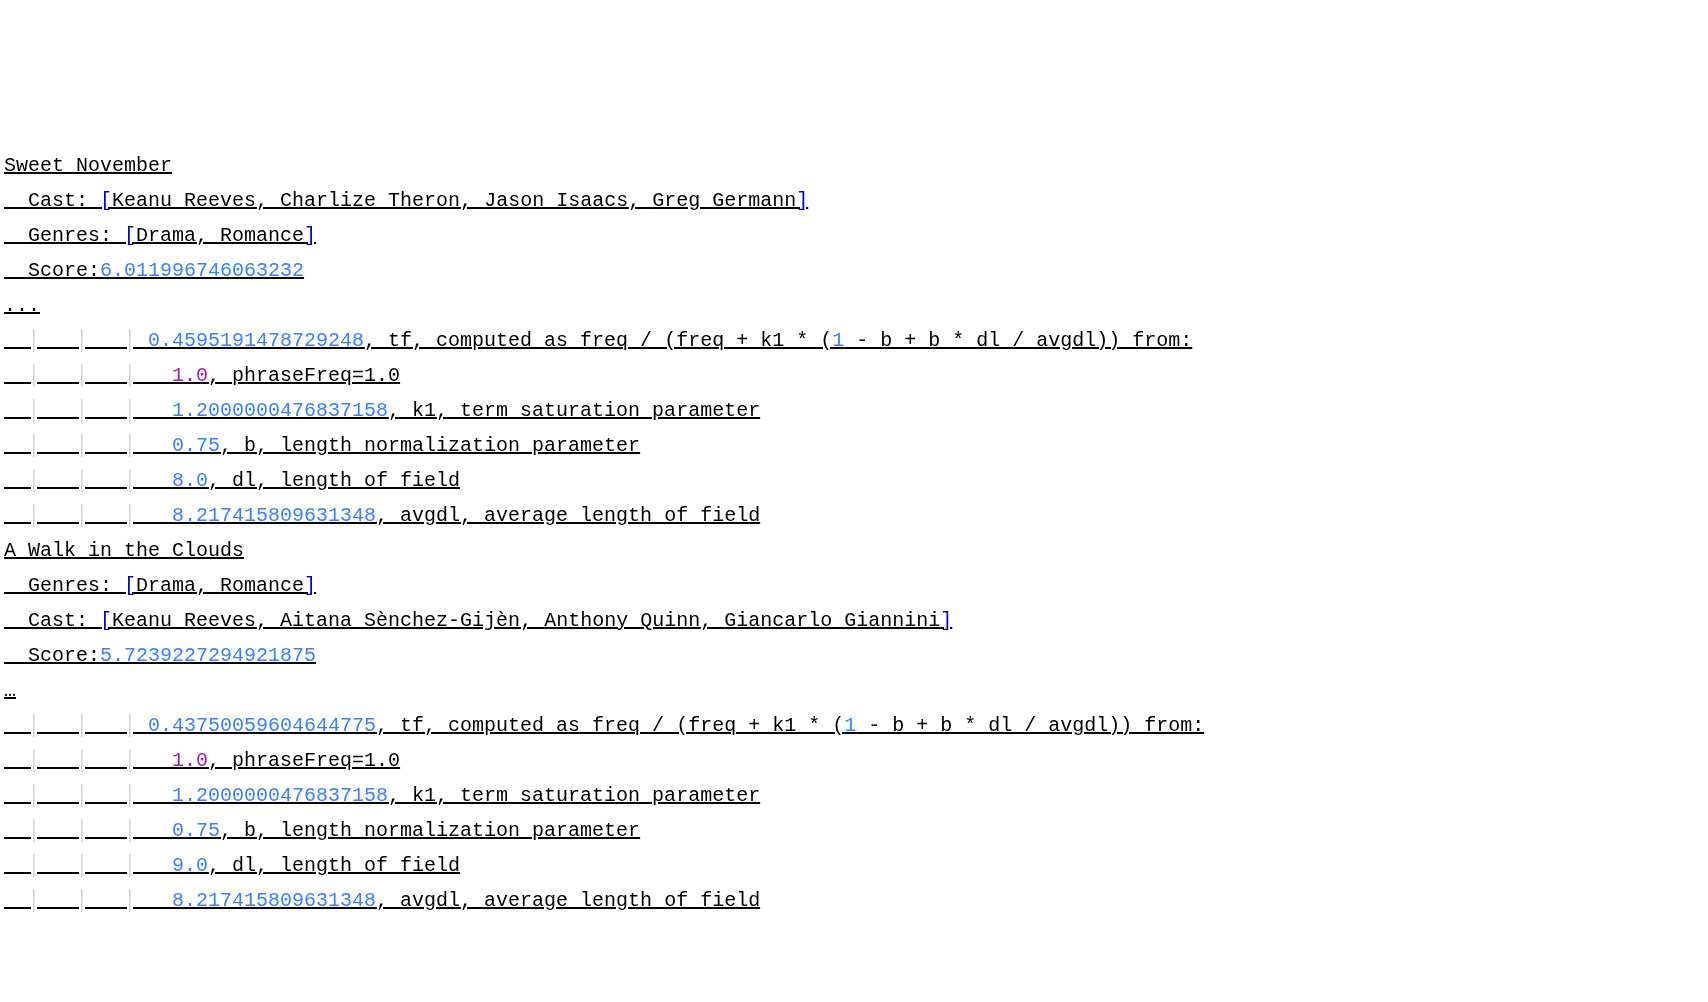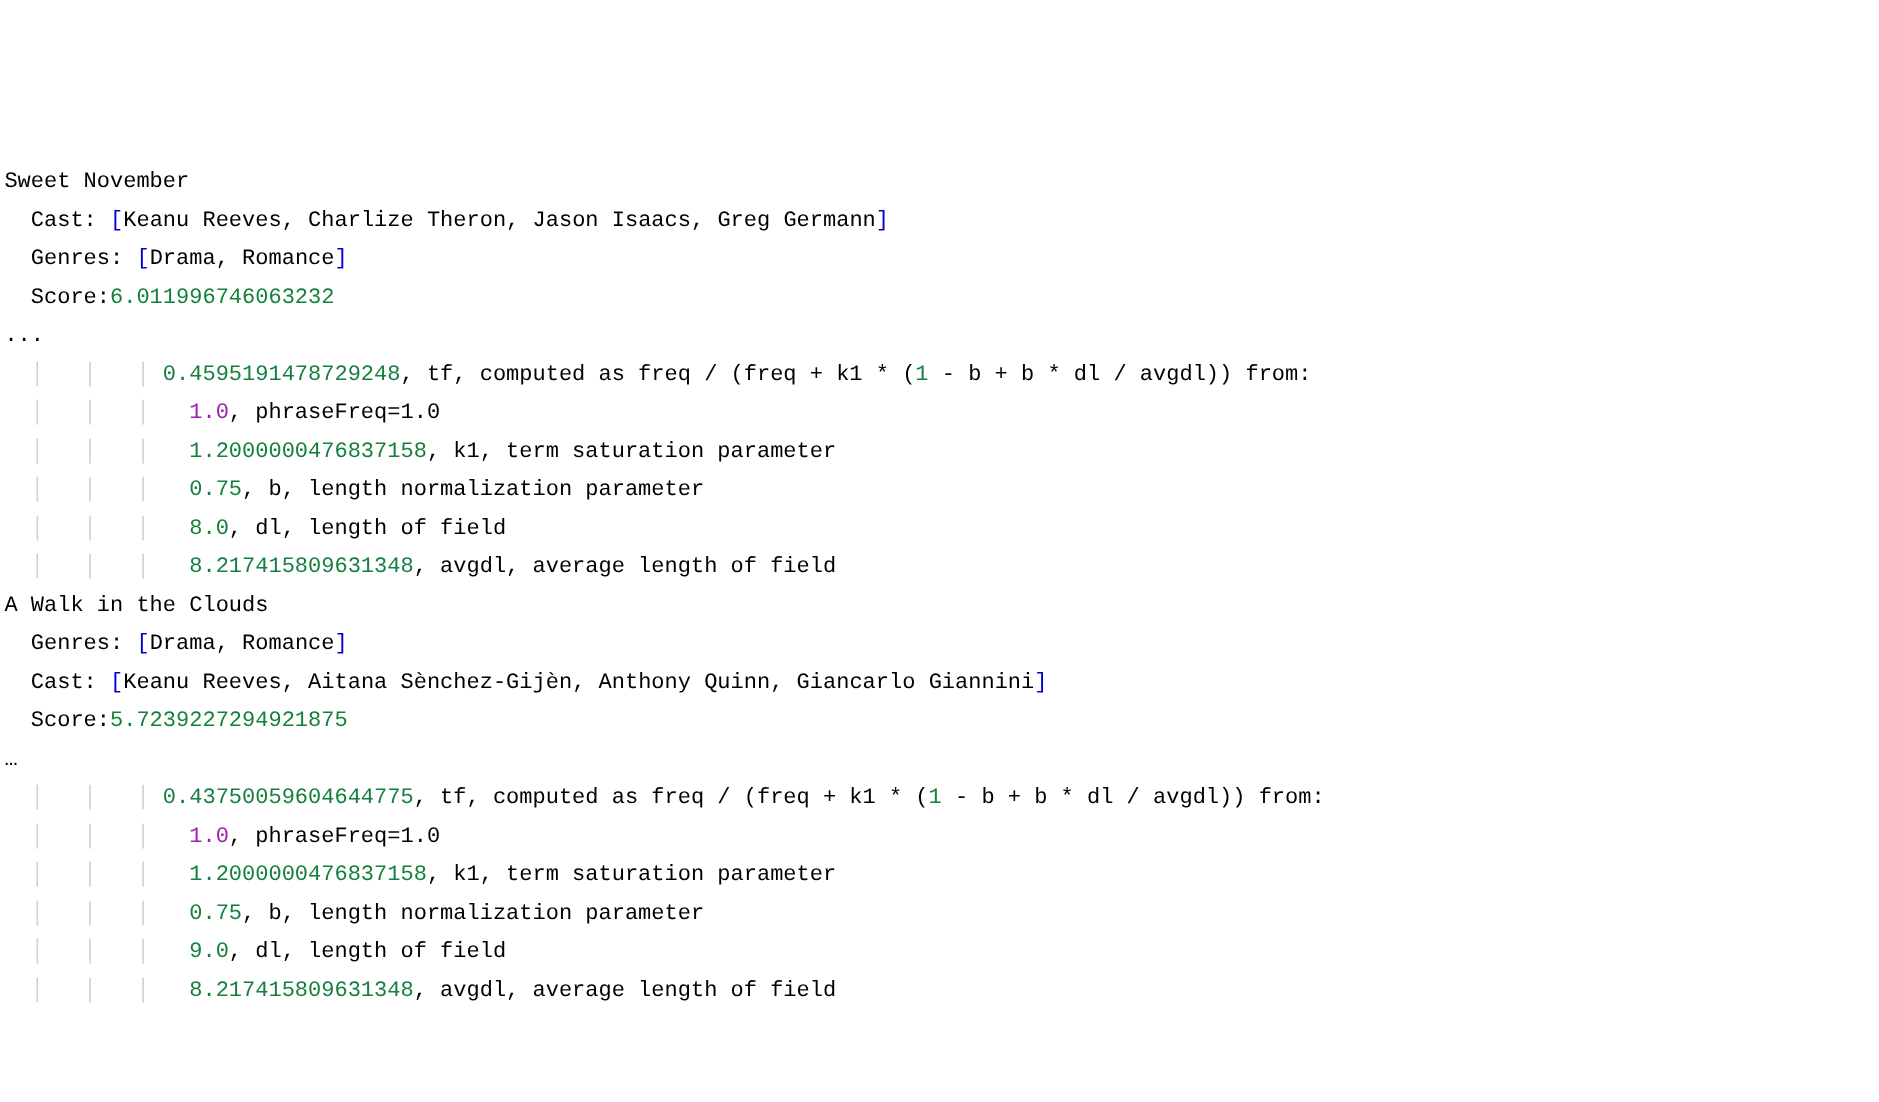--- a/index.html
+++ b/index.html
@@ -10,26 +10,27 @@
     body {
       font-family: 'Menlo', 'Monaco', 'Consolas', 'Courier New', monospace;
       font-size: 20px;
       line-height: 1.75;
       background: #ffffff;
       color: #000000;
       padding: 8px 4px;
       white-space: pre;
     }
     .c-black { color: #000000; }
-    .c-teal { color: #15803d; }
+    .c-teal { color: #3b82f6; }
     .c-blue { color: #0000d0; }
     .c-red { color: #a21caf; }
     .c-gray { color: #d0d0d0; }
     .output-line {
       display: block;
+      text-decoration: underline;
     }
   </style>
 </head>
 <body>
 
 
 
 <div id="output"><div class="output-line"><span class="c-black">Sweet November</span></div><div class="output-line"><span class="c-black">  Cast: </span><span class="c-blue">[</span><span class="c-black">Keanu Reeves</span><span class="c-black">, </span><span class="c-black">Charlize Theron</span><span class="c-black">, </span><span class="c-black">Jason Isaacs</span><span class="c-black">, </span><span class="c-black">Greg Germann</span><span class="c-blue">]</span></div><div class="output-line"><span class="c-black">  Genres: </span><span class="c-blue">[</span><span class="c-black">Drama</span><span class="c-black">, </span><span class="c-black">Romance</span><span class="c-blue">]</span></div><div class="output-line"><span class="c-black">  Score:</span><span class="c-teal">6.011996746063232</span></div><div class="output-line"><span class="c-black">...</span></div><div class="output-line"><span class="c-gray">  │   │   │ </span><span class="c-teal">0.4595191478729248</span><span class="c-black">, tf, computed as freq / (freq + k1 * (</span><span class="c-teal">1</span><span class="c-black"> - b + b * dl / avgdl)) from:</span></div><div class="output-line"><span class="c-gray">  │   │   │   </span><span class="c-red">1.0</span><span class="c-black">, phraseFreq=1.0</span></div><div class="output-line"><span class="c-gray">  │   │   │   </span><span class="c-teal">1.2000000476837158</span><span class="c-black">, k1, term saturation parameter</span></div><div class="output-line"><span class="c-gray">  │   │   │   </span><span class="c-teal">0.75</span><span class="c-black">, b, length normalization parameter</span></div><div class="output-line"><span class="c-gray">  │   │   │   </span><span class="c-teal">8.0</span><span class="c-black">, dl, length of field</span></div><div class="output-line"><span class="c-gray">  │   │   │   </span><span class="c-teal">8.217415809631348</span><span class="c-black">, avgdl, average length of field</span></div><div class="output-line"><span class="c-black"></span></div><div class="output-line"><span class="c-black">A Walk in the Clouds</span></div><div class="output-line"><span class="c-black">  Genres: </span><span class="c-blue">[</span><span class="c-black">Drama</span><span class="c-black">, </span><span class="c-black">Romance</span><span class="c-blue">]</span></div><div class="output-line"><span class="c-black">  Cast: </span><span class="c-blue">[</span><span class="c-black">Keanu Reeves</span><span class="c-black">, </span><span class="c-black">Aitana Sènchez-Gijèn</span><span class="c-black">, </span><span class="c-black">Anthony Quinn</span><span class="c-black">, </span><span class="c-black">Giancarlo Giannini</span><span class="c-blue">]</span></div><div class="output-line"><span class="c-black">  Score:</span><span class="c-teal">5.7239227294921875</span></div><div class="output-line"><span class="c-black">…</span></div><div class="output-line"><span class="c-gray">  │   │   │ </span><span class="c-teal">0.43750059604644775</span><span class="c-black">, tf, computed as freq / (freq + k1 * (</span><span class="c-teal">1</span><span class="c-black"> - b + b * dl / avgdl)) from:</span></div><div class="output-line"><span class="c-gray">  │   │   │   </span><span class="c-red">1.0</span><span class="c-black">, phraseFreq=1.0</span></div><div class="output-line"><span class="c-gray">  │   │   │   </span><span class="c-teal">1.2000000476837158</span><span class="c-black">, k1, term saturation parameter</span></div><div class="output-line"><span class="c-gray">  │   │   │   </span><span class="c-teal">0.75</span><span class="c-black">, b, length normalization parameter</span></div><div class="output-line"><span class="c-gray">  │   │   │   </span><span class="c-teal">9.0</span><span class="c-black">, dl, length of field</span></div><div class="output-line"><span class="c-gray">  │   │   │   </span><span class="c-teal">8.217415809631348</span><span class="c-black">, avgdl, average length of field</span></div></div>
 
 

